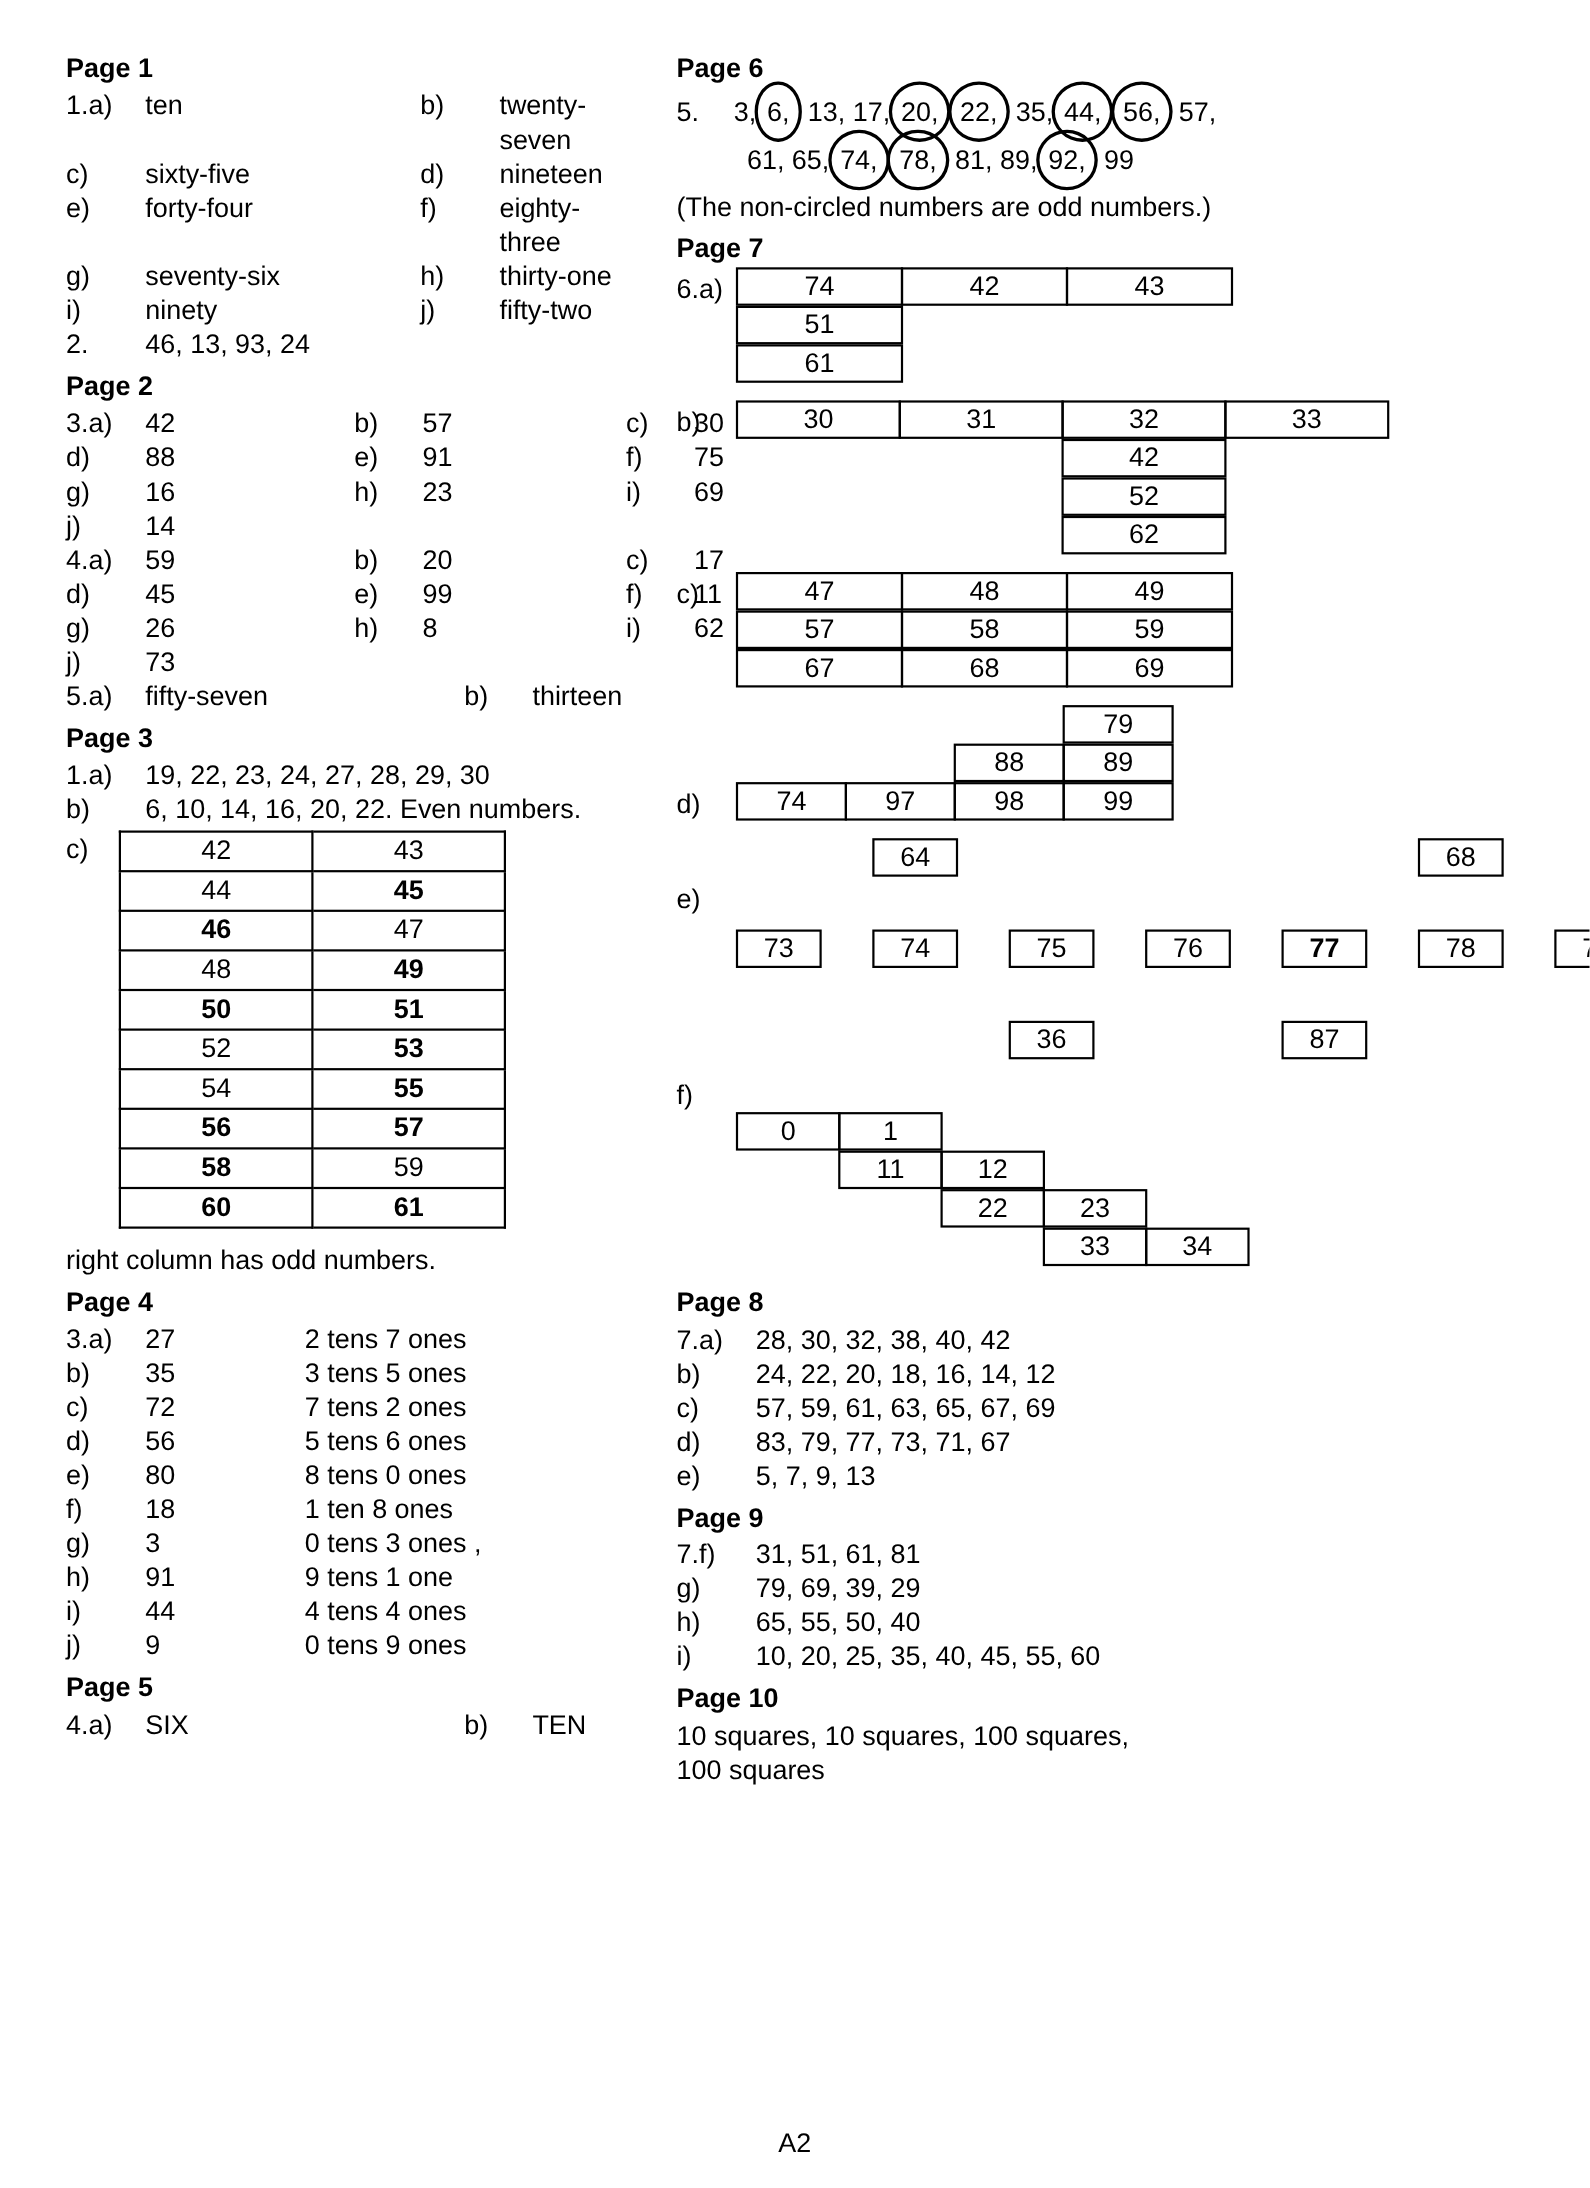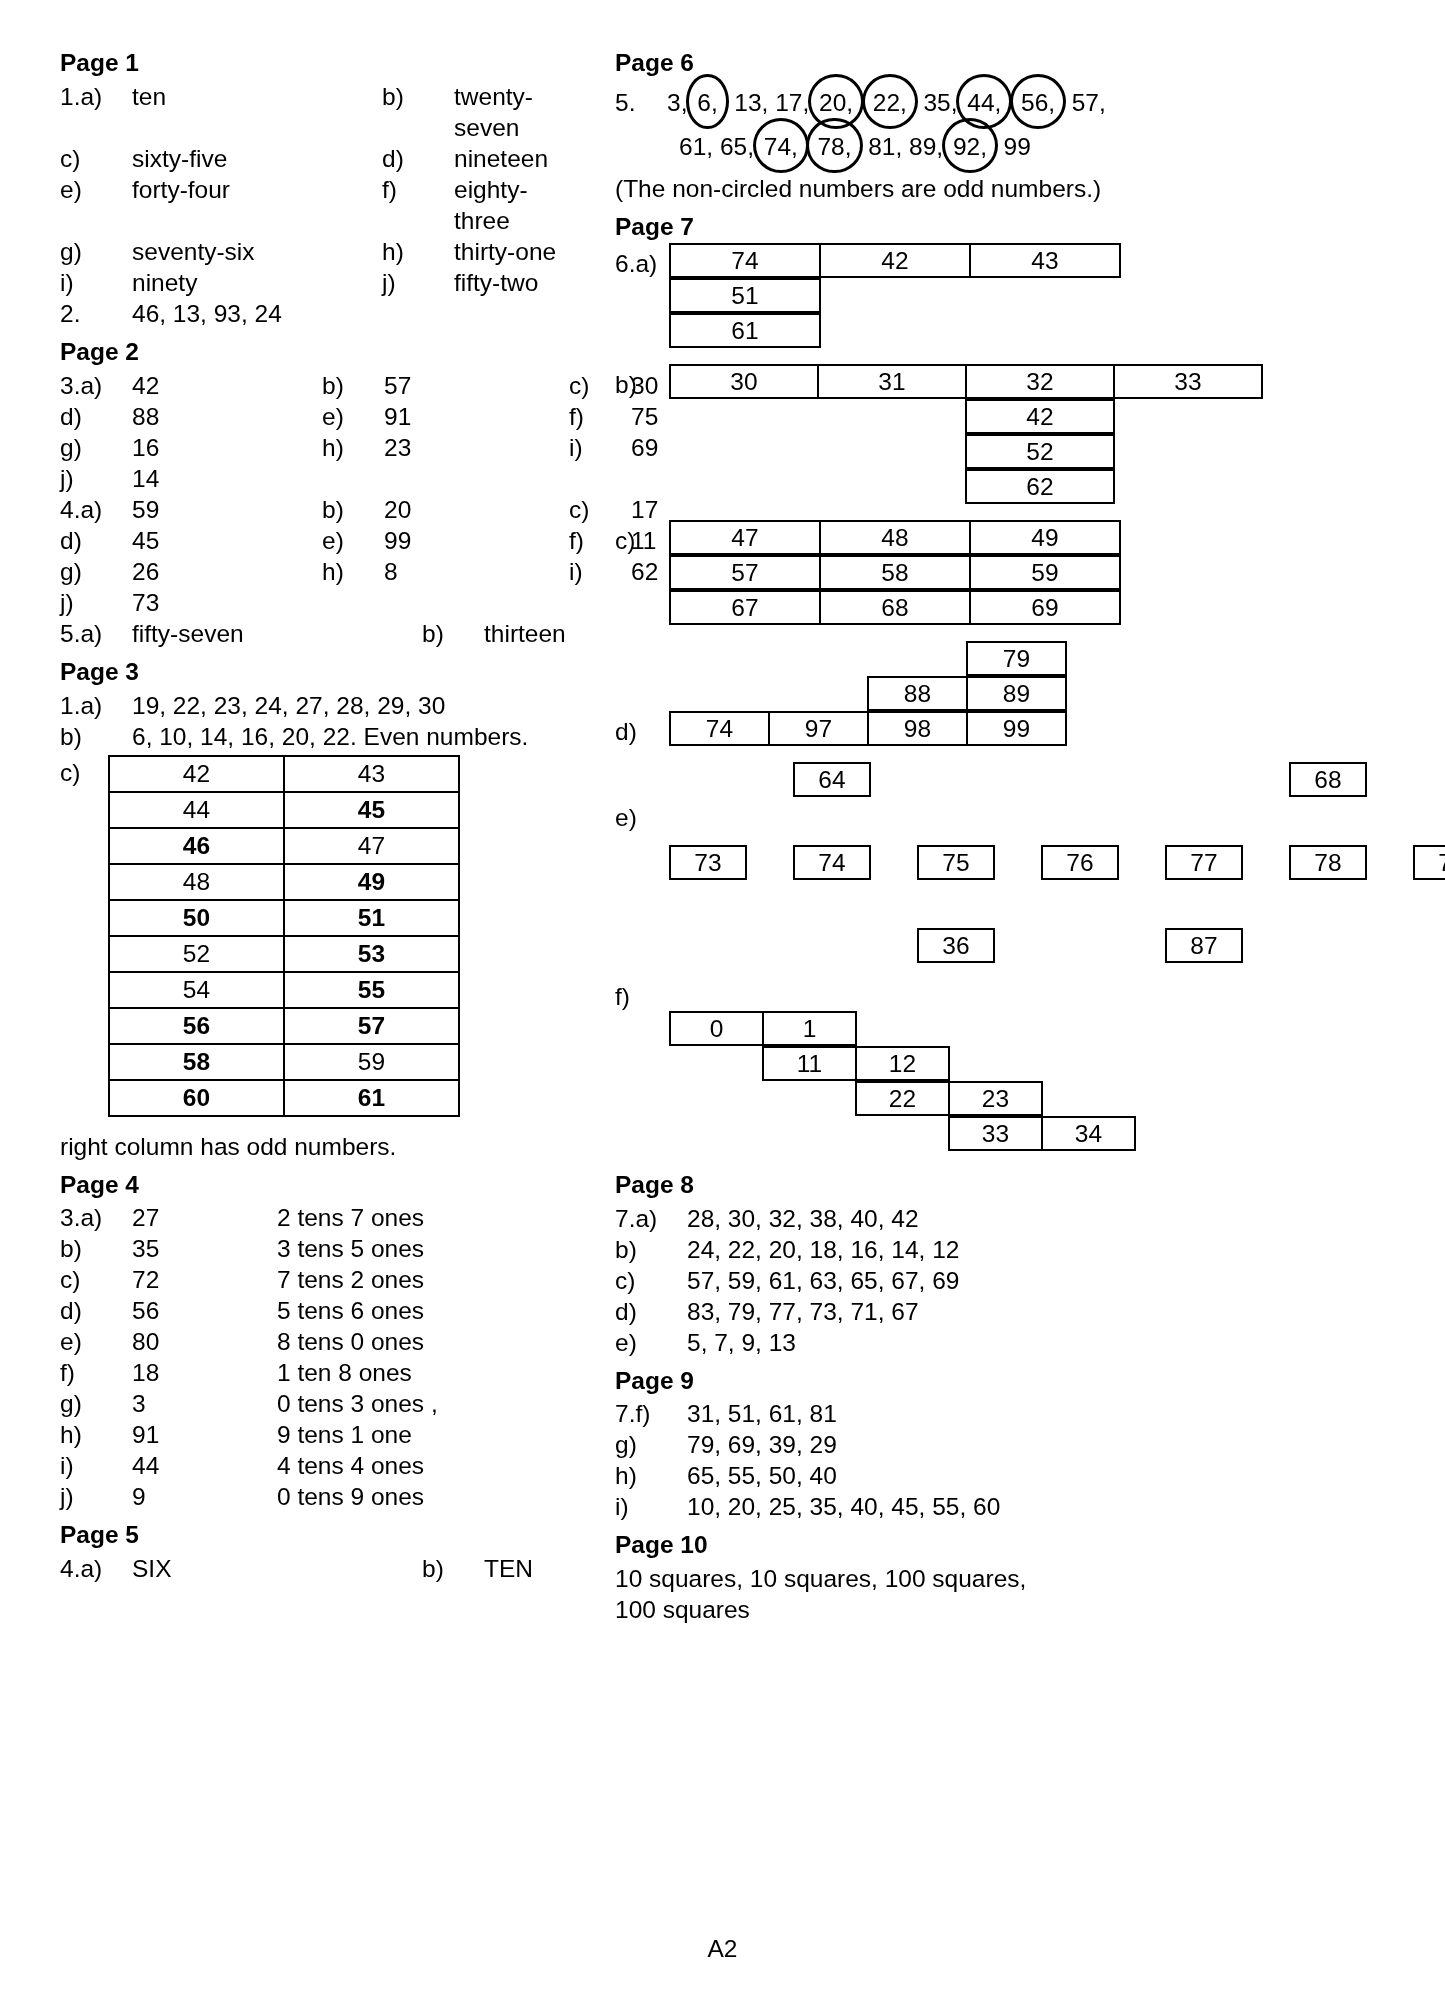--- a/index.html
+++ b/index.html
@@ -441,21 +441,21 @@
           </div>
           <div class="gridwrap" style="margin-top: 16px;">
             <div class="gridlabel" style="top: 38px;">e)</div>
             <div class="ngrid" style="grid-template-columns: repeat(7, 76px); grid-template-rows: repeat(3, 35px); margin-left: 55px; gap: 48px;">
               <div class="ncell" style="grid-area: 1 / 2;">64</div>
               <div class="ncell" style="grid-area: 1 / 6;">68</div>
               <div class="ncell" style="grid-area: 2 / 1;">73</div>
               <div class="ncell" style="grid-area: 2 / 2;">74</div>
               <div class="ncell" style="grid-area: 2 / 3;">75</div>
               <div class="ncell" style="grid-area: 2 / 4;">76</div>
-              <div class="ncell" style="grid-area: 2 / 5;">77</div>
+              <div class="ncell" style="grid-area: 2 / 5; font-weight: bold;">77</div>
               <div class="ncell" style="grid-area: 2 / 6;">78</div>
               <div class="ncell" style="grid-area: 2 / 7;">79</div>
               <div class="ncell" style="grid-area: 3 / 3;">36</div>
               <div class="ncell" style="grid-area: 3 / 5;">87</div>
             </div>
           </div>
           <div class="gridwrap" style="margin-top: 16px;">
             <div class="gridlabel" style="position: static; margin-bottom: 1px;">f)</div>
             <div class="ngrid" style="grid-template-columns: repeat(5, 93px); grid-template-rows: repeat(4, 35px); margin-left: 55px;">
               <div class="ncell" style="grid-area: 1 / 1;">0</div>

